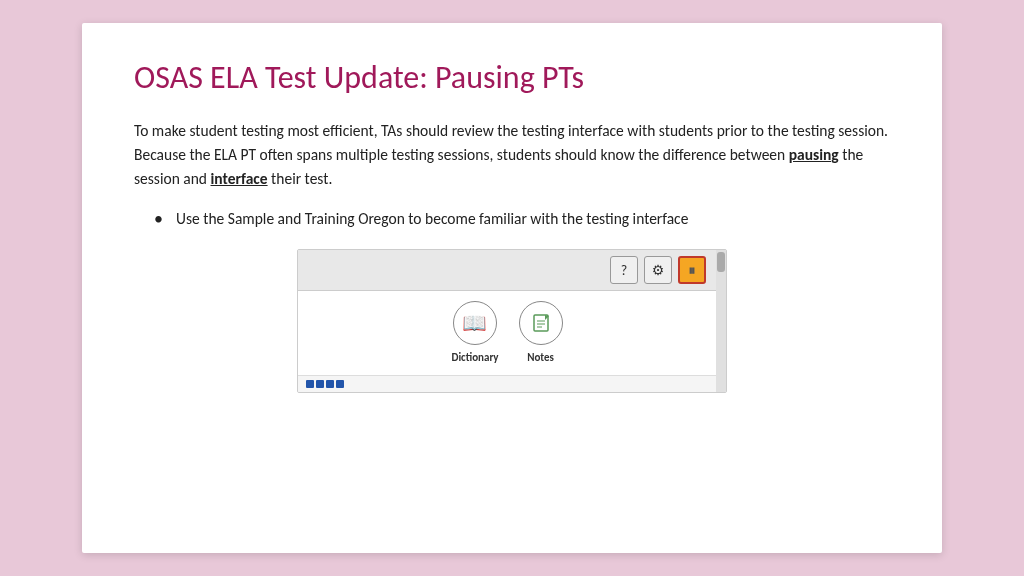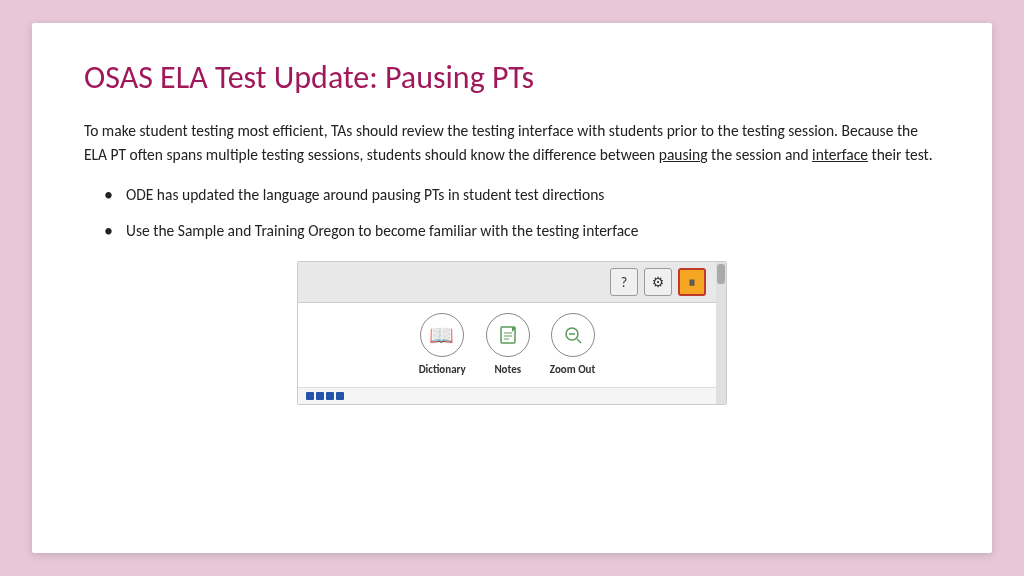--- a/index.html
+++ b/index.html
@@ -9,21 +9,21 @@
       display: flex;
       justify-content: center;
       align-items: center;
       width: 1024px;
       height: 576px;
       font-family: 'Segoe UI', Calibri, Arial, sans-serif;
     }
 
     .slide {
       background: #fff;
-      width: 960px;
+      width: 860px;
       min-height: 530px;
       border-radius: 2px;
       padding: 36px 52px 28px 52px;
       position: relative;
       box-shadow: 0 2px 8px rgba(0,0,0,0.15);
     }
 
     .slide-title {
       color: #a0195a;
       font-size: 32px;
@@ -36,21 +36,21 @@
       font-size: 15.5px;
       color: #222;
       line-height: 1.55;
     }
 
     .slide-body p {
       margin-bottom: 16px;
     }
 
     .underline-bold {
-      font-weight: 400;
+      font-weight: 700;
       text-decoration: underline;
       margin-top: 28px;
     }
 
     .bullet-list {
       list-style: none;
       margin-left: 20px;
       margin-bottom: 18px;
     }
 
@@ -206,23 +206,20 @@
   <div class="slide-body">
     <p>
       <span>To make student testing most efficient, TAs should review the testing interface with students prior to the testing session. Because the ELA PT often spans multiple testing sessions, students should know the difference between</span>
       <span class="underline-bold">pausing</span>
       <span>the session and</span>
       <span class="underline-bold">interface</span>
       <span>their test.</span>
     </p>
 
     <ul class="bullet-list">
-      <li>
-        <span>ODE has updated the language around pausing PTs in student test directions</span>
-      </li>
       <li>
         <span>Use the Sample and Training Oregon to become familiar with the testing interface</span>
       </li>
     </ul>
 
     <div class="interface-image">
       <div class="interface-inner">
         <div class="interface-main">
           <div class="toolbar-top">
             <div class="toolbar-btn">
@@ -245,30 +242,20 @@
                 <svg width="22" height="22" viewBox="0 0 22 22" fill="none" xmlns="http://www.w3.org/2000/svg">
                   <rect x="4" y="3" width="14" height="16" rx="1" stroke="#5a9a5a" stroke-width="1.5" fill="none"></rect>
                   <path d="M15 3 L15 8 L19 4 Z" fill="#5a9a5a"></path>
                   <line x1="7" y1="9" x2="15" y2="9" stroke="#5a9a5a" stroke-width="1.2"></line>
                   <line x1="7" y1="12" x2="15" y2="12" stroke="#5a9a5a" stroke-width="1.2"></line>
                   <line x1="7" y1="15" x2="12" y2="15" stroke="#5a9a5a" stroke-width="1.2"></line>
                 </svg>
               </div>
               <span class="icon-label">Notes</span>
             </div>
-            <div class="icon-item">
-              <div class="icon-circle">
-                <svg width="22" height="22" viewBox="0 0 22 22" fill="none" xmlns="http://www.w3.org/2000/svg">
-                  <circle cx="10" cy="10" r="6" stroke="#5a9a5a" stroke-width="1.5" fill="none"></circle>
-                  <line x1="7" y1="10" x2="13" y2="10" stroke="#5a9a5a" stroke-width="1.5"></line>
-                  <line x1="15" y1="15" x2="19" y2="19" stroke="#5a9a5a" stroke-width="1.5"></line>
-                </svg>
-              </div>
-              <span class="icon-label">Zoom Out</span>
-            </div>
           </div>
           <div class="progress-dots">
             <div class="dot"></div>
             <div class="dot"></div>
             <div class="dot"></div>
             <div class="dot"></div>
           </div>
         </div>
         <div class="scrollbar-right">
           <div class="scrollbar-thumb"></div>

